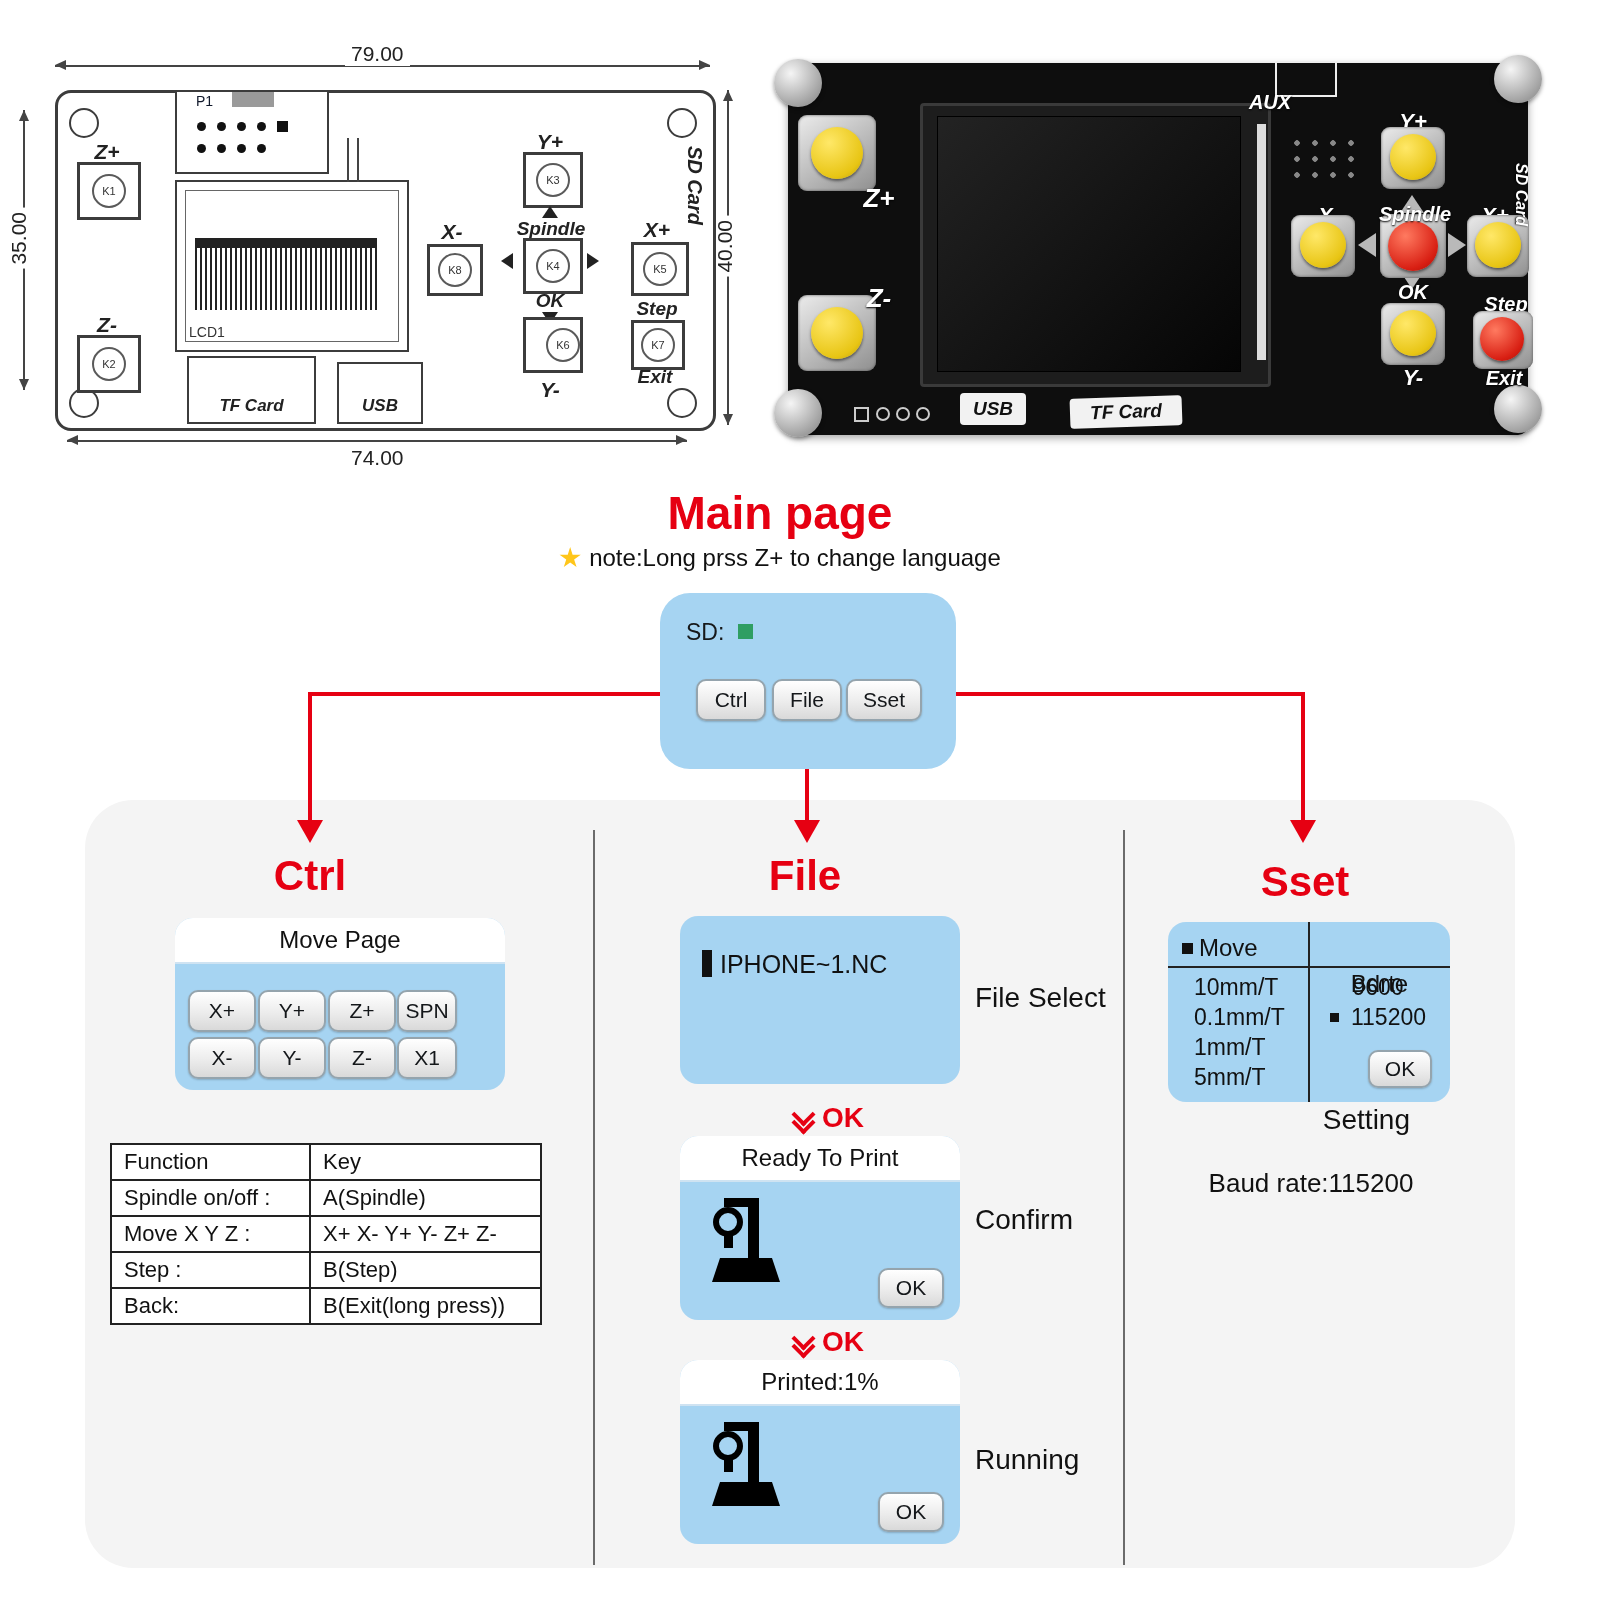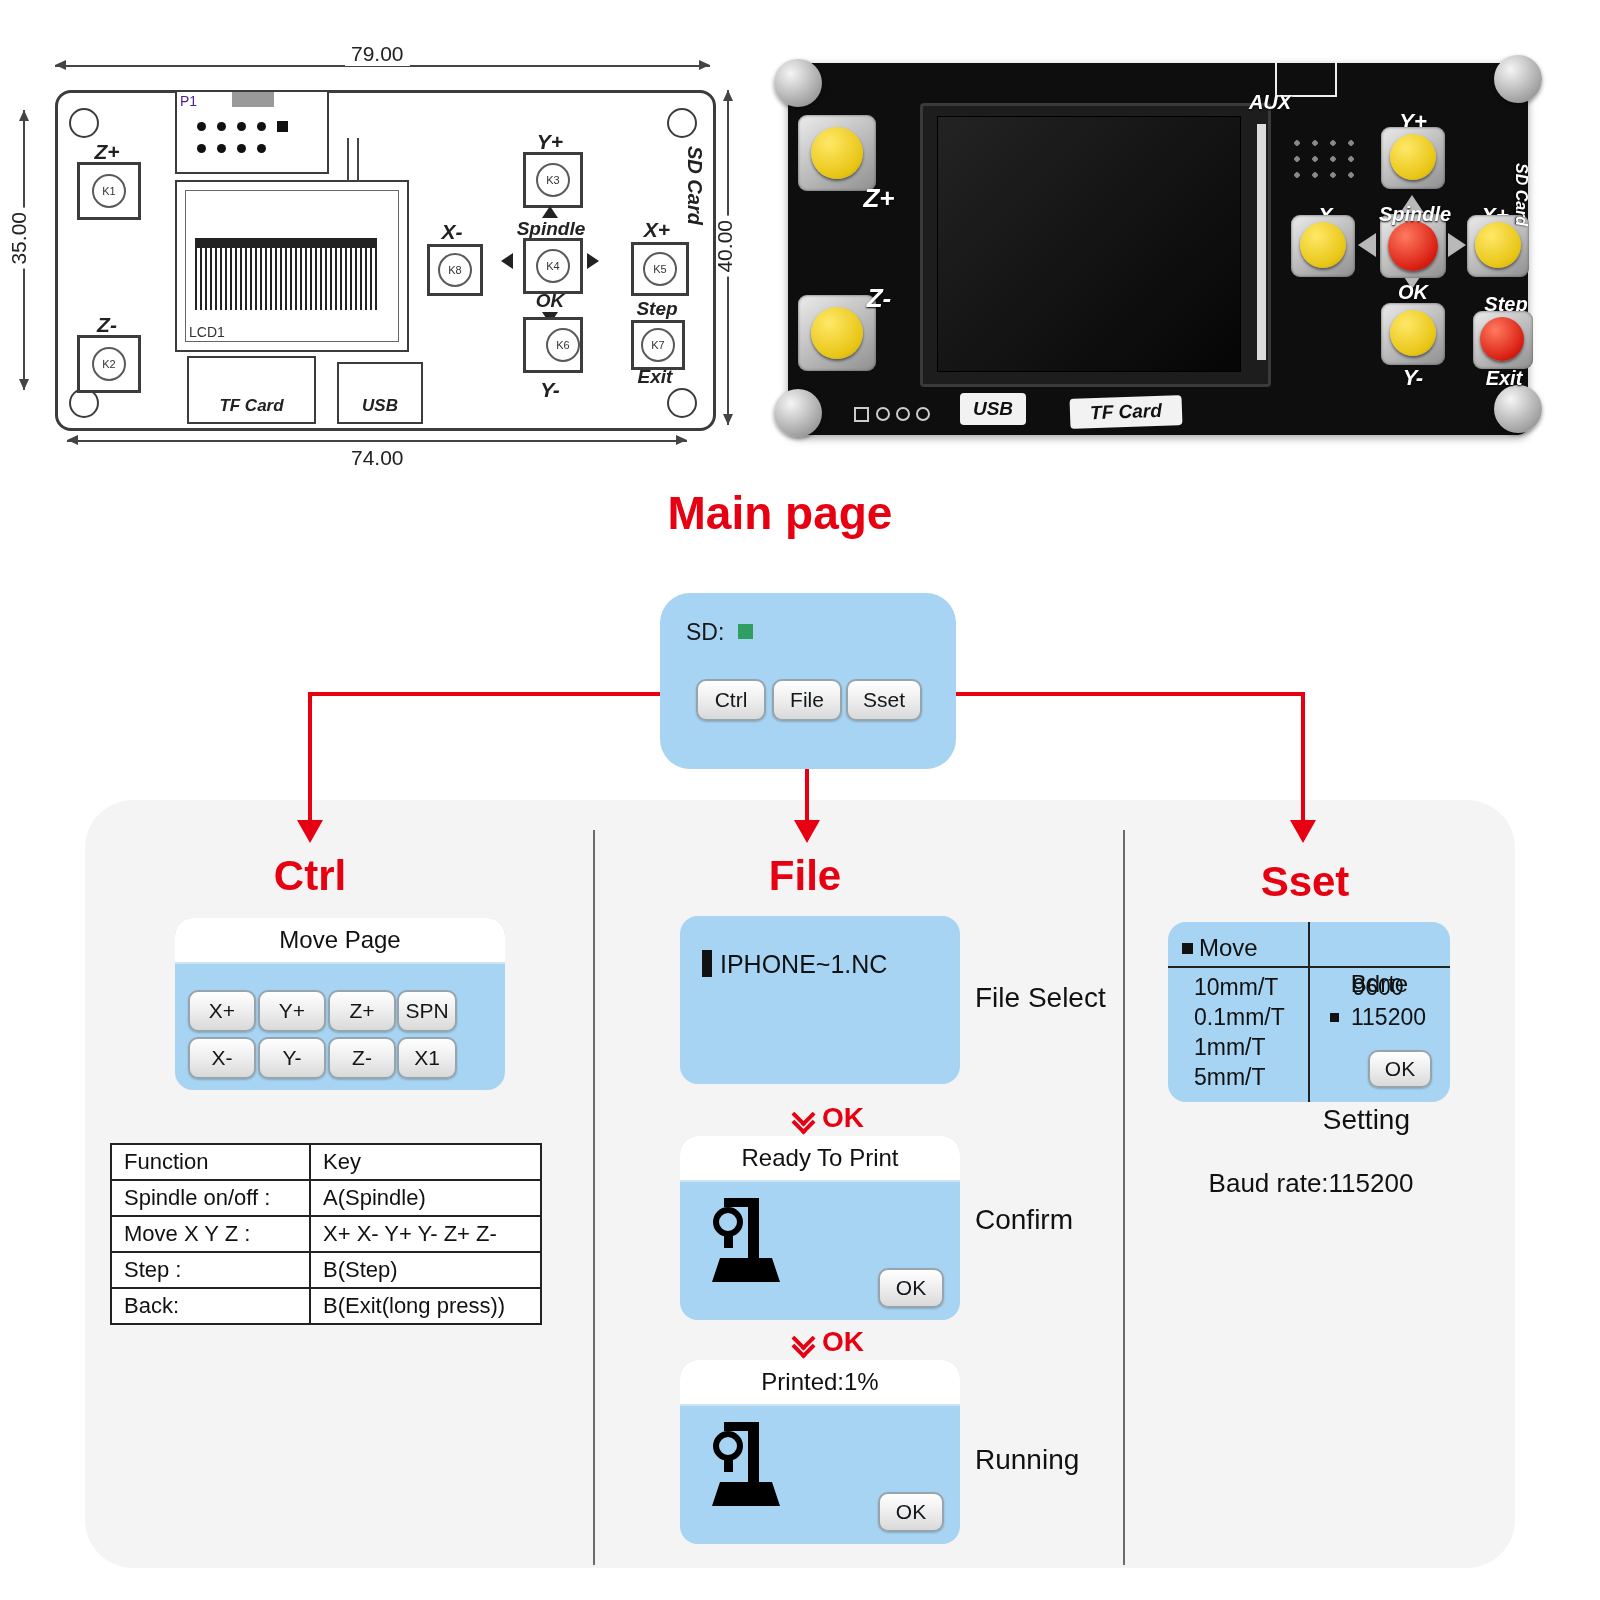--- a/index.html
+++ b/index.html
@@ -84,21 +84,21 @@
     <div class="arr arr-d" style="left:708px;top:366px;"></div>
     <div class="dlabel vtext-up" style="left:698px;top:168px;background:#fff;padding:4px 0;">40.00</div>
 
     <div class="abs" style="left:40px;top:42px;width:655px;height:335px;border:3px solid #3c3c3c;border-radius:16px;background:#fff;"></div>
     <div class="hole" style="left:54px;top:60px;"></div>
     <div class="hole" style="left:652px;top:60px;"></div>
     <div class="hole" style="left:54px;top:340px;"></div>
     <div class="hole" style="left:652px;top:340px;"></div>
 
     <div class="abs" style="left:160px;top:42px;width:150px;height:80px;border:2px solid #3c3c3c;background:#fff;">
-      <span style="position:absolute;left:3px;top:1px;font-size:14px;color:#4c1d95;">P1</span>
+      <span style="position:absolute;left:19px;top:1px;font-size:14px;color:#0f172a;">P1</span>
       <span style="position:absolute;left:55px;top:0;width:42px;height:15px;background:#9a9a9a;"></span>
       <span class="dot" style="left:20px;top:30px;"></span>
         <span class="dot" style="left:40px;top:30px;"></span>
       <span class="dot" style="left:60px;top:30px;"></span>
         <span class="dot" style="left:80px;top:30px;"></span>
       <span style="position:absolute;left:100px;top:29px;width:11px;height:11px;background:#111;"></span>
       <span class="dot" style="left:20px;top:52px;"></span>
         <span class="dot" style="left:40px;top:52px;"></span>
       <span class="dot" style="left:60px;top:52px;"></span>
         <span class="dot" style="left:80px;top:52px;"></span>
@@ -231,20 +231,24 @@
     </div>
     <div class="abs" style="left:190px;top:338px;width:66px;height:32px;background:#f2f2f2;border-radius:4px;display:flex;align-items:center;justify-content:center;">
       <span style="font-weight:bold;font-style:italic;font-size:19px;color:#111;">USB</span>
     </div>
     <div class="abs" style="left:300px;top:342px;width:112px;height:30px;background:#f2f2f2;border-radius:4px;display:flex;align-items:center;justify-content:center;transform:rotate(-2deg);">
       <span style="font-weight:bold;font-style:italic;font-size:19px;color:#111;">TF Card</span>
     </div>
   </div>
 
   <div class="red-title" style="left:580px;top:486px;width:400px;font-size:46px;">Main page</div>
+  <div class="abs" style="left:400px;top:544px;width:760px;display:flex;align-items:center;justify-content:center;gap:8px;">
+    <span class="star"></span>
+    <span style="font-size:24px;color:#111;">note:Long prss Z+ to change language</span>
+  </div>
 
   <div class="redline" style="left:310px;top:692px;width:392px;height:4px;"></div>
   <div class="redline" style="left:308px;top:692px;width:4px;height:130px;"></div>
   <div class="red-arrow-down" style="left:297px;top:820px;"></div>
   <div class="redline" style="left:805px;top:712px;width:4px;height:110px;"></div>
   <div class="red-arrow-down" style="left:794px;top:820px;"></div>
   <div class="redline" style="left:916px;top:692px;width:389px;height:4px;"></div>
   <div class="redline" style="left:1301px;top:692px;width:4px;height:130px;"></div>
   <div class="red-arrow-down" style="left:1290px;top:820px;"></div>
 

